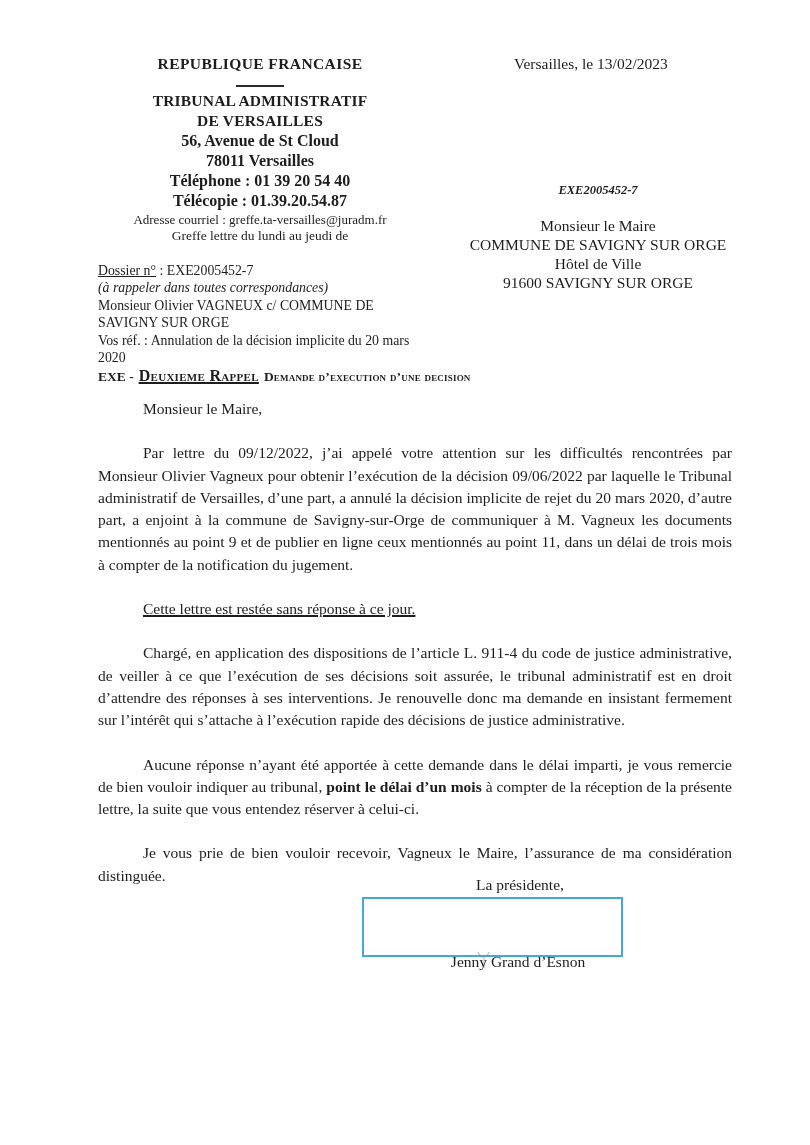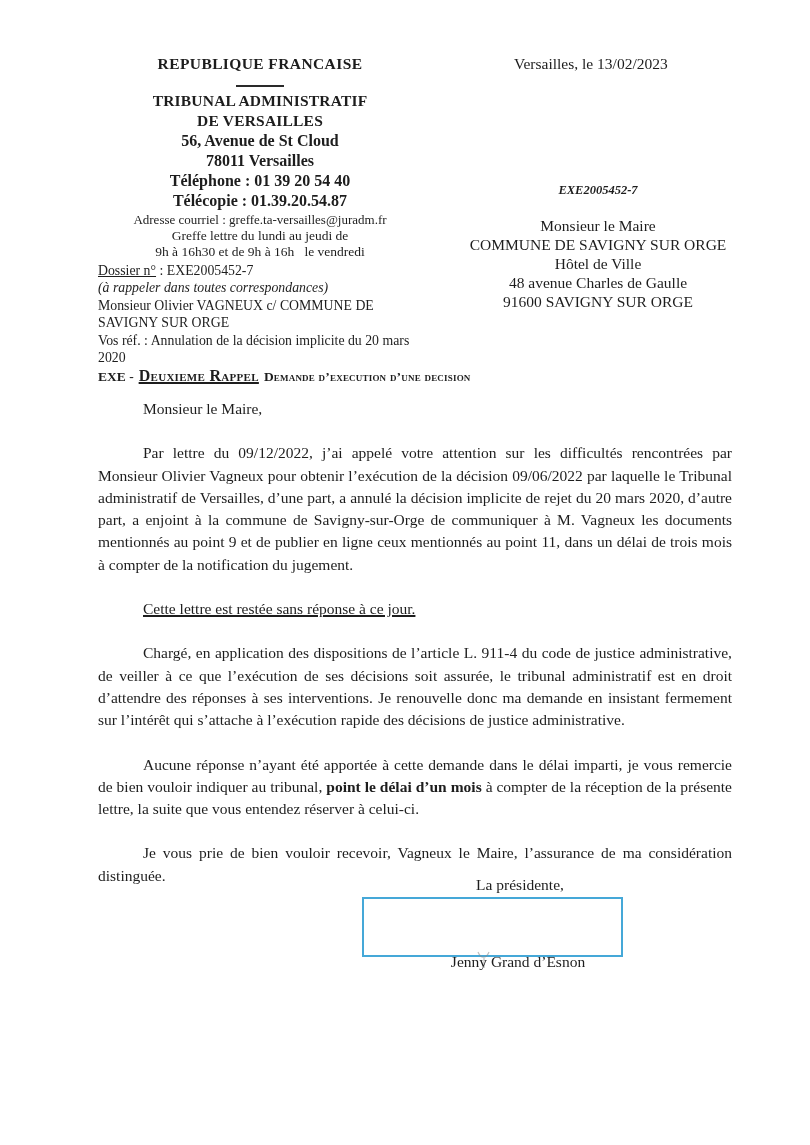--- a/index.html
+++ b/index.html
@@ -57,32 +57,30 @@
     <div class="republic">REPUBLIQUE FRANCAISE</div>
     <div class="divider"></div>
     <div class="court">TRIBUNAL ADMINISTRATIF</div>
     <div class="court">DE VERSAILLES</div>
     <div class="addr">56, Avenue de St Cloud</div>
     <div class="addr">78011 Versailles</div>
     <div class="addr">Téléphone : 01 39 20 54 40</div>
     <div class="addr">Télécopie : 01.39.20.54.87</div>
     <div class="email">Adresse courriel : greffe.ta-versailles@juradm.fr</div>
     <div class="hours">Greffe lettre du lundi au jeudi de</div>
-    <div class="hours pre">9h à 16h30 et de 9h à 16h   le vendredi</div>
   </div>
 
   <div class="date-line">Versailles, le 13/02/2023</div>
 
   <div class="ref-number">EXE2005452-7</div>
 
   <div class="recipient">
     <div>Monsieur le Maire</div>
     <div>COMMUNE DE SAVIGNY SUR ORGE</div>
     <div>Hôtel de Ville</div>
-    <div>48 avenue Charles de Gaulle</div>
     <div>91600 SAVIGNY SUR ORGE</div>
   </div>
 
   <div class="dossier">
     <div><span class="u">Dossier n°</span><span> : </span><span>EXE2005452-7</span></div>
     <div class="it">(à rappeler dans toutes correspondances)</div>
     <div>Monsieur Olivier VAGNEUX c/ COMMUNE DE</div>
     <div>SAVIGNY SUR ORGE</div>
     <div>Vos réf. : Annulation de la décision implicite du 20 mars</div>
     <div>2020</div>

